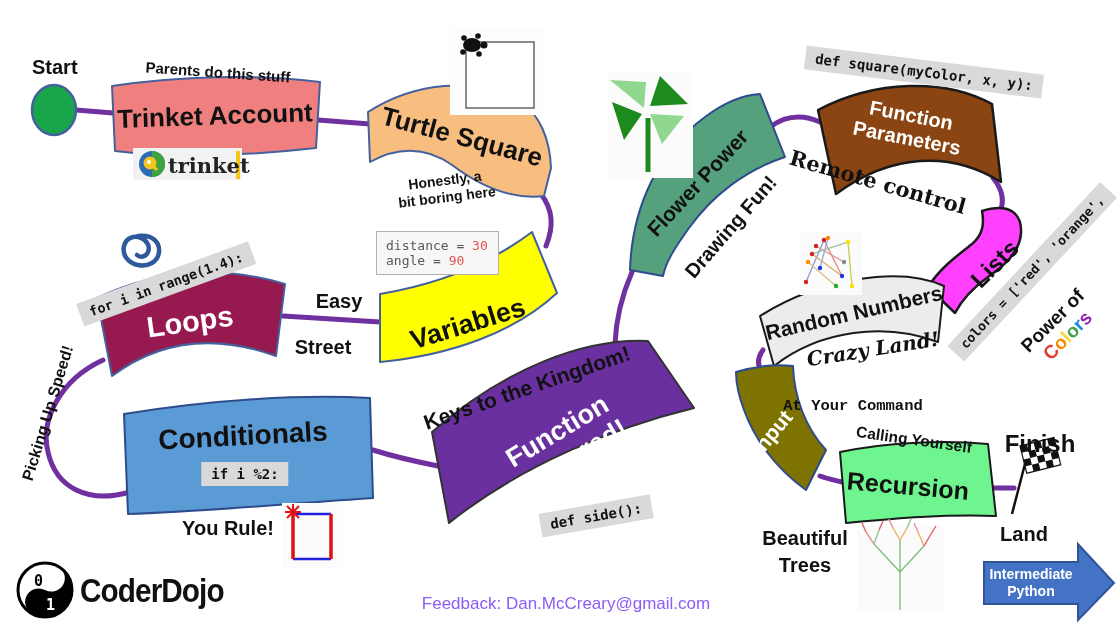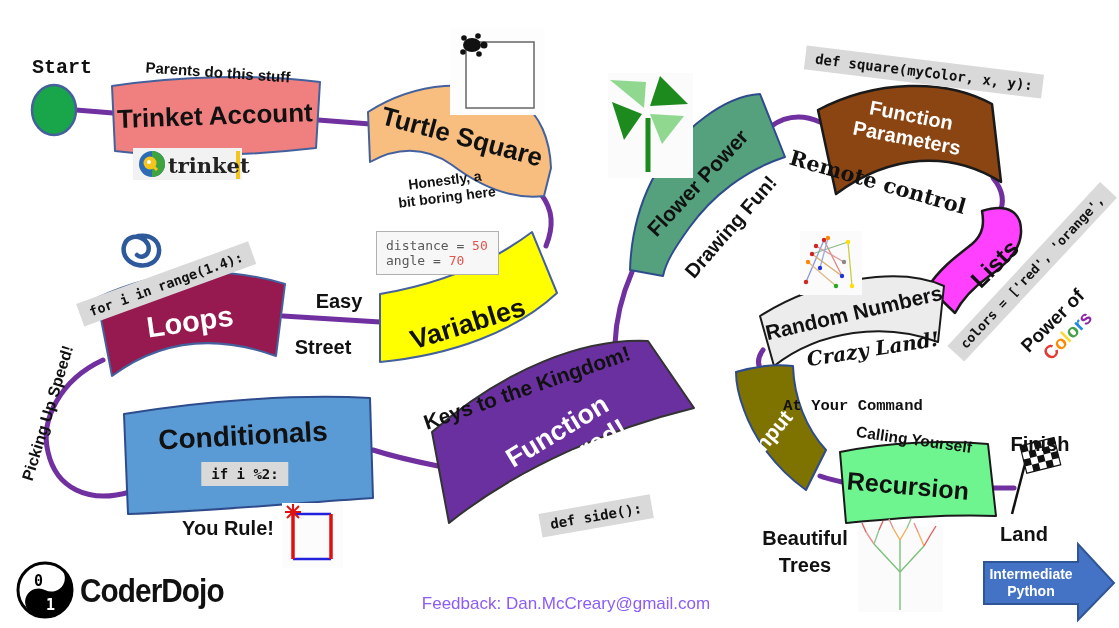--- a/index.html
+++ b/index.html
@@ -180,38 +180,38 @@
     <circle cx="45" cy="590" r="27" fill="#fff" stroke="#000" stroke-width="3"></circle>
     <path d="M45,563 A27,27 0 0 1 45,617 A13.5,13.5 0 0 1 45,590 A13.5,13.5 0 0 0 45,563 Z" fill="#000" transform="rotate(28 45 590)"></path>
     <text x="34" y="586" font-family="DejaVu Sans Mono, monospace" font-weight="bold" font-size="15" fill="#000">0</text>
     <text x="46" y="610" font-family="DejaVu Sans Mono, monospace" font-weight="bold" font-size="15" fill="#fff">1</text>
   </g>
 
   <polygon points="984,562 1078,562 1078,544 1114,583 1078,620 1078,604 984,604" stroke="#2f5597" stroke-width="2" fill="#4472c4"></polygon>
 </svg>
 
 
-<div class="t tl" style="left:32px;top:56px;font-size:20px;font-family:Liberation Mono, monospace;">Start</div>
+<div class="t tl" style="left:32px;top:56px;font-size:20px;">Start</div>
 
 <div class="t" style="left:218px;top:72px;font-size:15px;transform:translate(-50%,-50%) rotate(4deg);">Parents do this stuff</div>
 
 <div class="t" style="left:215px;top:116px;font-size:26px;transform:translate(-50%,-50%) rotate(-2deg);">Trinket Account</div>
 
 <div class="t" style="left:462px;top:137px;font-size:26px;transform:translate(-50%,-50%) rotate(15deg);">Turtle Square</div>
 
 <div class="t center" style="left:446px;top:189px;font-size:14px;line-height:17px;transform:translate(-50%,-50%) rotate(-7deg);">
   <div>Honestly, a</div>
   <div>bit boring here</div>
 </div>
 
 <div class="t mono" style="left:166px;top:284px;font-size:13.5px;transform:translate(-50%,-50%) rotate(-20deg);">for i in range(1.4):</div>
 
 <div class="codebox">
-  <div><span>distance = </span><span class="val">50</span></div>
-  <div><span>angle = </span><span class="val">70</span></div>
+  <div><span>distance = </span><span class="val">30</span></div>
+  <div><span>angle = </span><span class="val">90</span></div>
 </div>
 
 <div class="t" style="left:468px;top:324px;font-size:27px;transform:translate(-50%,-50%) rotate(-17deg);">Variables</div>
 
 <div class="t" style="left:323px;top:301px;font-size:20px;margin-left:16px;">Easy</div>
 <div class="t" style="left:323px;top:347px;font-size:20px;">Street</div>
 
 <div class="t white" style="left:190px;top:322px;font-size:29px;transform:translate(-50%,-50%) rotate(-8deg);">Loops</div>
 
 <div class="t" style="left:48px;top:413px;font-size:16px;transform:translate(-50%,-50%) rotate(-73deg);">Picking Up Speed!</div>
@@ -258,21 +258,21 @@
 <div class="t serif" style="left:873px;top:349px;font-size:20px;font-style:italic;transform:translate(-50%,-50%) rotate(-9deg);">Crazy Land!</div>
 
 <div class="t white" style="left:772px;top:433px;font-size:21px;transform:translate(-50%,-50%) rotate(-50deg);">Input</div>
 
 <div class="t" style="left:853px;top:406px;font-size:15.5px;font-family:Liberation Mono, monospace;">At Your Command</div>
 
 <div class="t" style="left:914px;top:440px;font-size:15.5px;transform:translate(-50%,-50%) rotate(8deg);">Calling Yourself</div>
 
 <div class="t" style="left:908px;top:486px;font-size:25px;transform:translate(-50%,-50%) rotate(5deg);">Recursion</div>
 
-<div class="t" style="left:1040px;top:444px;font-size:20px;">Finish</div>
+<div class="t" style="left:1040px;top:444px;font-size:24px;">Finish</div>
 
 <div class="t" style="left:1024px;top:534px;font-size:20px;">Land</div>
 
 <div class="t center" style="left:805px;top:552px;font-size:20px;line-height:27px;">
   <div>Beautiful</div>
   <div>Trees</div>
 </div>
 
 <div class="t white center arrowtext" style="left:1031px;top:583px;">
   <div>Intermediate</div>

